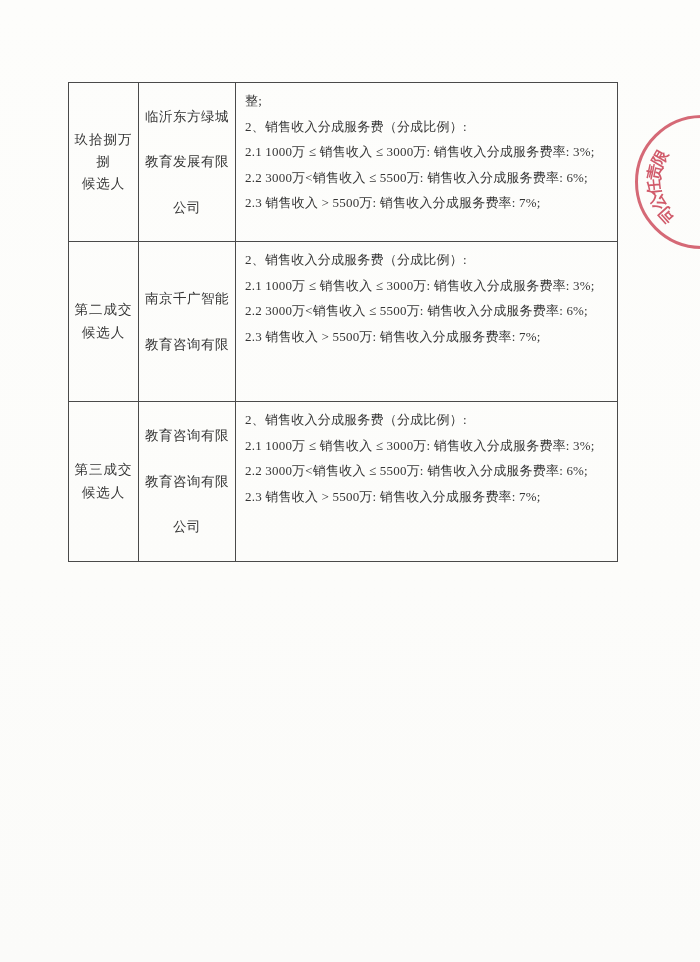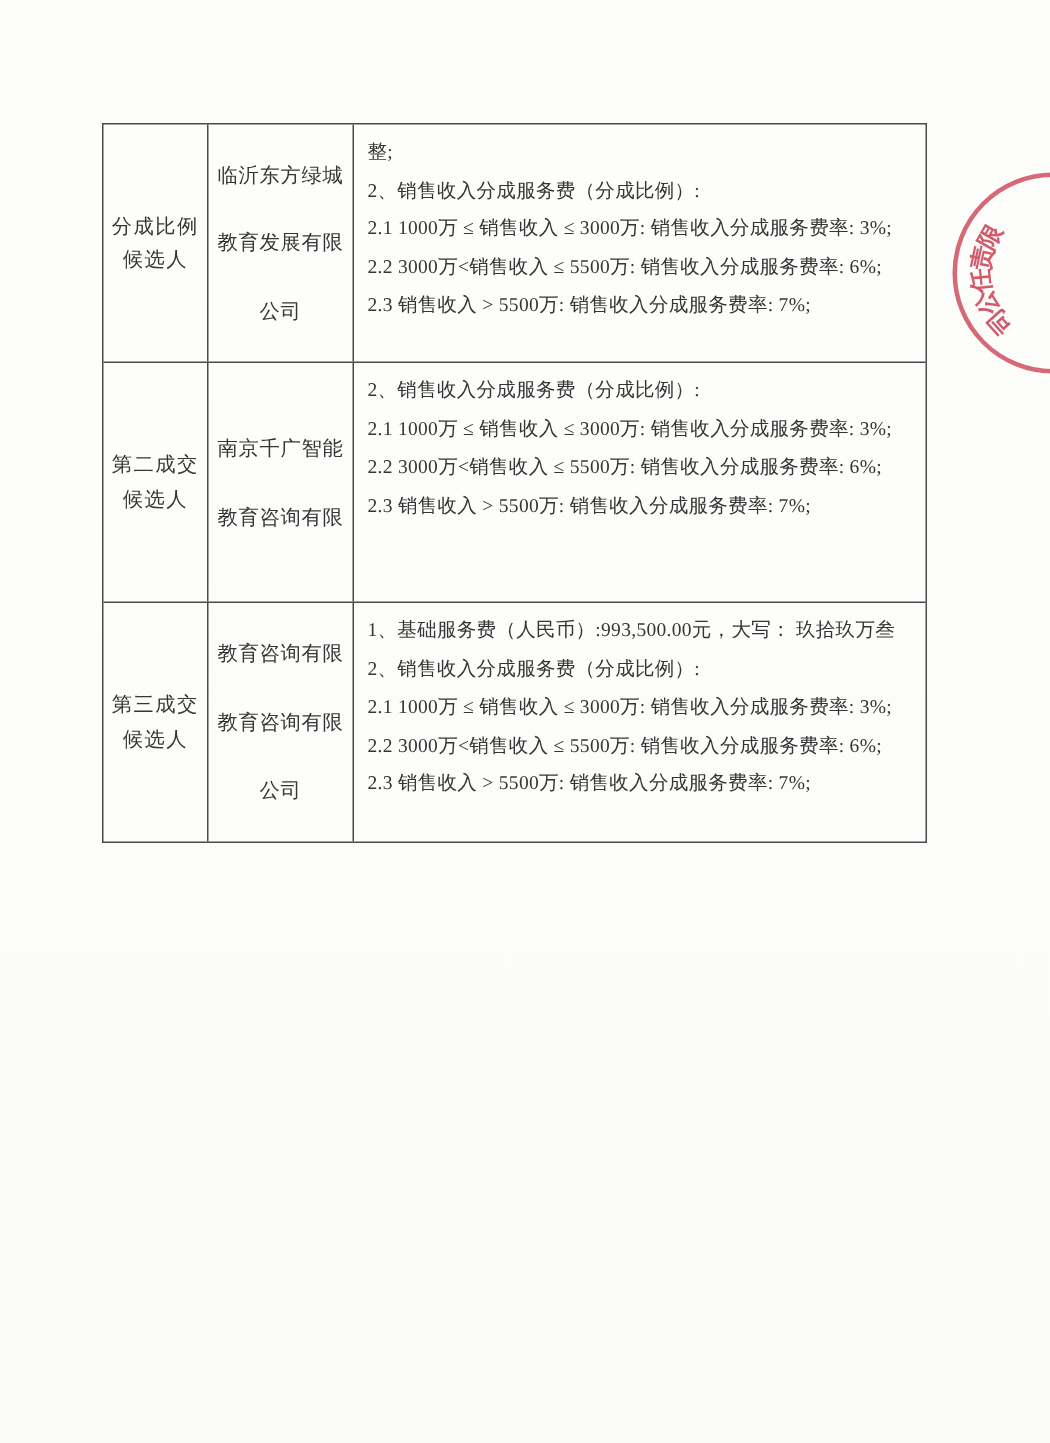--- a/index.html
+++ b/index.html
@@ -63,21 +63,21 @@
 </style>
 </head>
 <body>
 
 <div class="page">
 
   <div class="doc-table">
 
     <div class="trow rb r1">
       <div class="cell c-rank">
-        <div>分成比例</div>
+        <div>玖拾捌万捌</div>
         <div>候选人</div>
       </div>
       <div class="cell c-company">
         <div>临沂东方绿城</div>
         <div>教育发展有限</div>
         <div>公司</div>
       </div>
       <div class="cell c-fees">
         <div class="fee-line">整;</div>
         <div class="fee-line">2、销售收入分成服务费（分成比例）:</div>
@@ -108,21 +108,20 @@
       <div class="cell c-rank">
         <div>第三成交</div>
         <div>候选人</div>
       </div>
       <div class="cell c-company">
         <div>教育咨询有限</div>
         <div>教育咨询有限</div>
         <div>公司</div>
       </div>
       <div class="cell c-fees">
-        <div class="fee-line">1、基础服务费（人民币）:993,500.00元，大写：  玖拾玖万叁</div>
         <div class="fee-line">2、销售收入分成服务费（分成比例）:</div>
         <div class="fee-line">2.1 1000万 ≤ 销售收入 ≤ 3000万: 销售收入分成服务费率: 3%;</div>
         <div class="fee-line">2.2  3000万&lt;销售收入 ≤ 5500万: 销售收入分成服务费率: 6%;</div>
         <div class="fee-line">2.3  销售收入 &gt; 5500万: 销售收入分成服务费率: 7%;</div>
       </div>
     </div>
 
   </div>
 
   <div class="seal">

